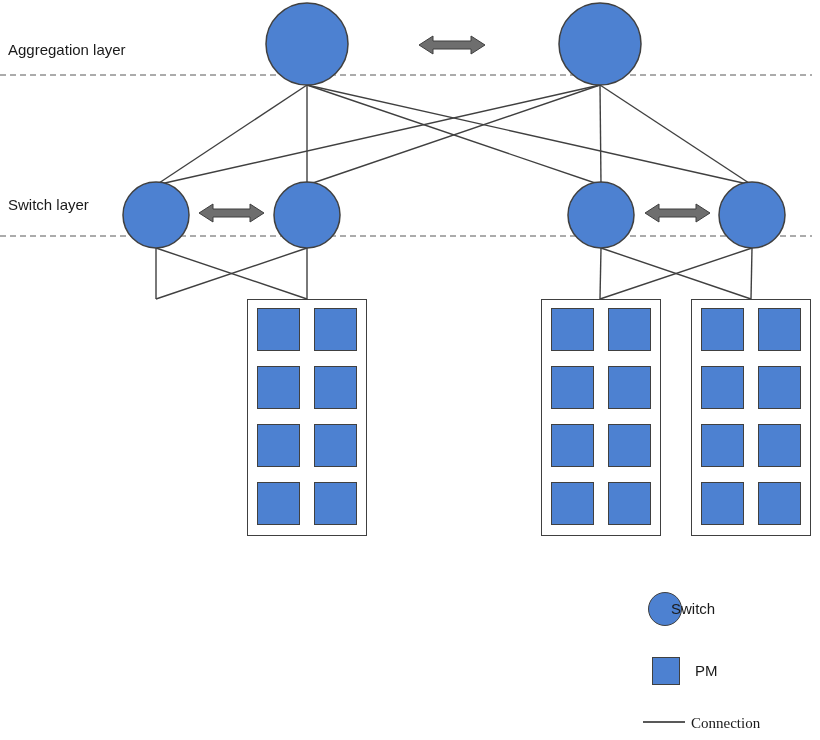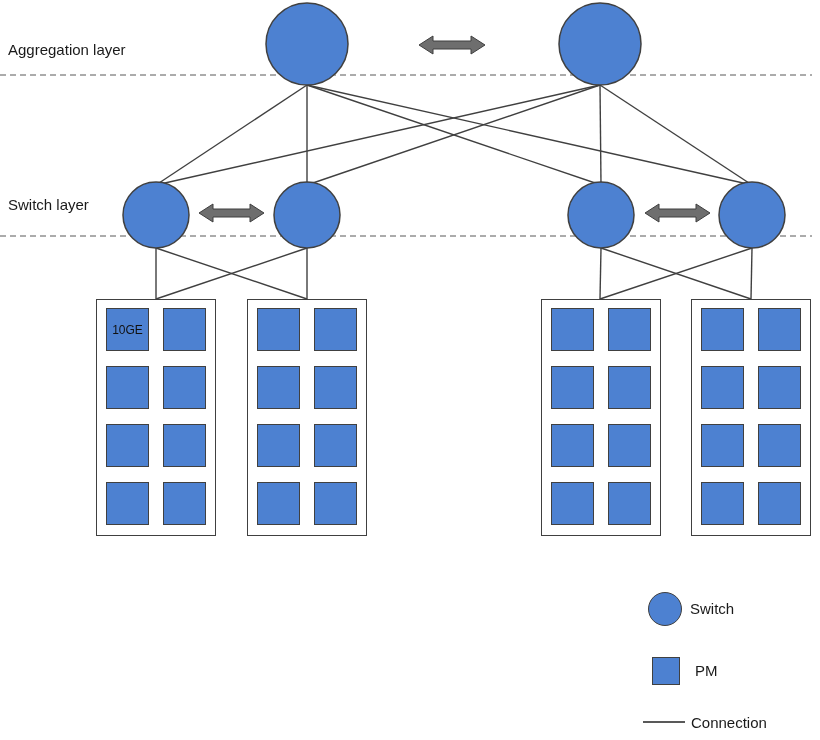--- a/index.html
+++ b/index.html
@@ -69,23 +69,23 @@
   .legend-line{
     position:absolute;left:643px;top:721px;
     width:42px;height:0;
     border-top:2px solid var(--dashed);
   }
   .legend-label{
     position:absolute;
     font-size:15px;line-height:18px;color:var(--text);
     white-space:nowrap;
   }
-  .legend-label-switch{left:690px;top:600px;}
+  .legend-label-switch{left:671px;top:600px;}
   .legend-label-pm{left:695px;top:662px;text-align:right;}
-  .legend-label-connection{left:691px;top:714px;}
+  .legend-label-connection{left:691px;top:714px;font-family:Liberation Serif, serif;}
 </style>
 </head>
 <body>
 
 <div class="canvas">
 
   <svg class="diagram-svg" width="820" height="740" viewBox="0 0 820 740">
 
     <path class="dashed-line" d="M0,75 H812"></path>
     <path class="dashed-line" d="M0,236 H812"></path>
@@ -118,30 +118,20 @@
     <circle class="node-circle" cx="752" cy="215" r="33"></circle>
 
     <path class="arrow" d="M419,45 L433,36 L433,41 L471,41 L471,36 L485,45 L471,54 L471,49 L433,49 L433,54 Z"></path>
     <path class="arrow" d="M199,213 L213,204 L213,209 L250,209 L250,204 L264,213 L250,222 L250,217 L213,217 L213,222 Z"></path>
     <path class="arrow" d="M645,213 L659,204 L659,209 L696,209 L696,204 L710,213 L696,222 L696,217 L659,217 L659,222 Z"></path>
   </svg>
 
   <div class="layer-label agg-label">Aggregation layer</div>
   <div class="layer-label access-label">Switch layer</div>
 
-  <div class="rack rack-1">
-      <div class="pm-square">10GE</div>
-      <div class="pm-square"></div>
-      <div class="pm-square"></div>
-      <div class="pm-square"></div>
-      <div class="pm-square"></div>
-      <div class="pm-square"></div>
-      <div class="pm-square"></div>
-      <div class="pm-square"></div>
-    </div>
   <div class="rack rack-2">
       <div class="pm-square"></div>
       <div class="pm-square"></div>
       <div class="pm-square"></div>
       <div class="pm-square"></div>
       <div class="pm-square"></div>
       <div class="pm-square"></div>
       <div class="pm-square"></div>
       <div class="pm-square"></div>
     </div>

